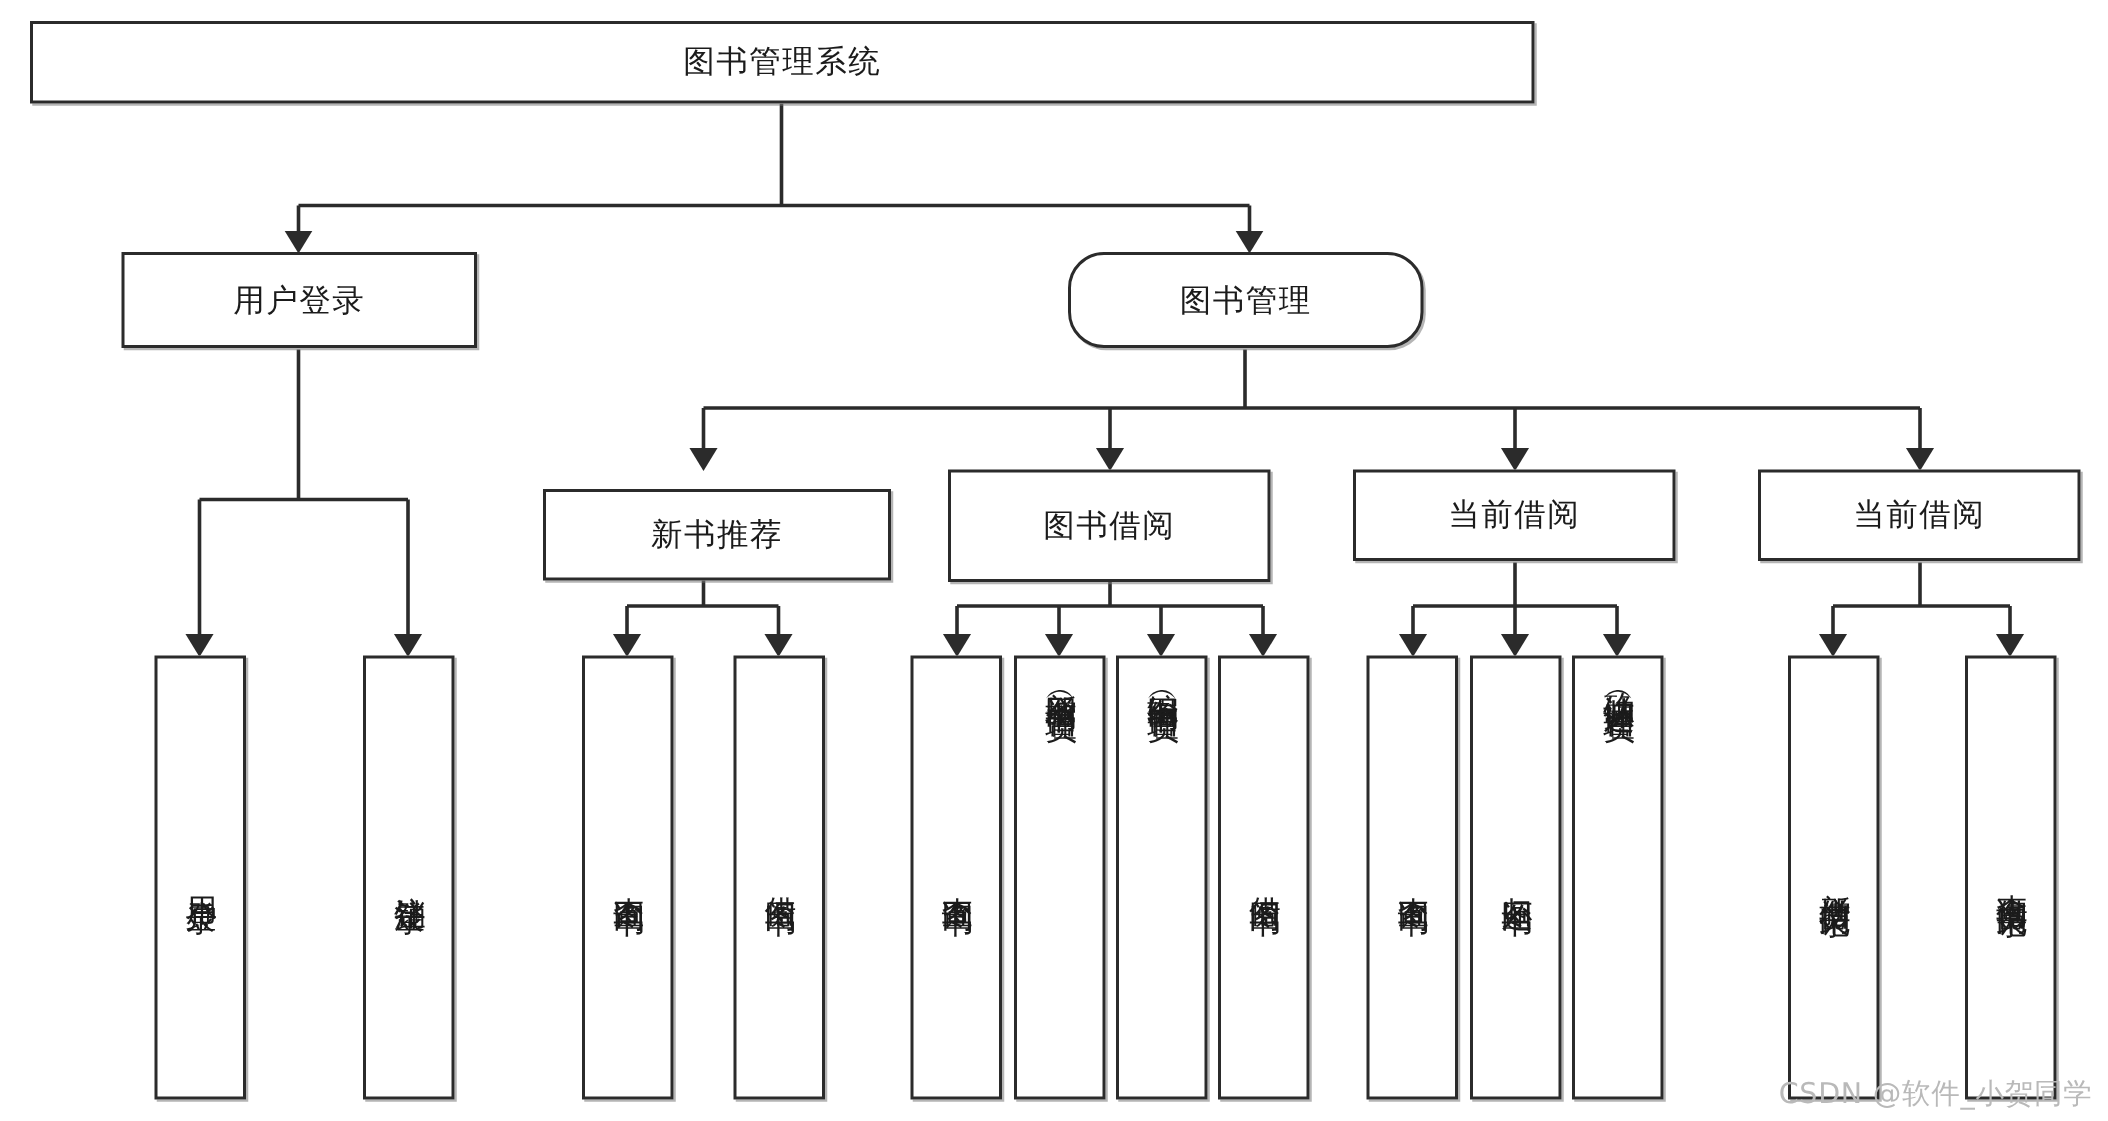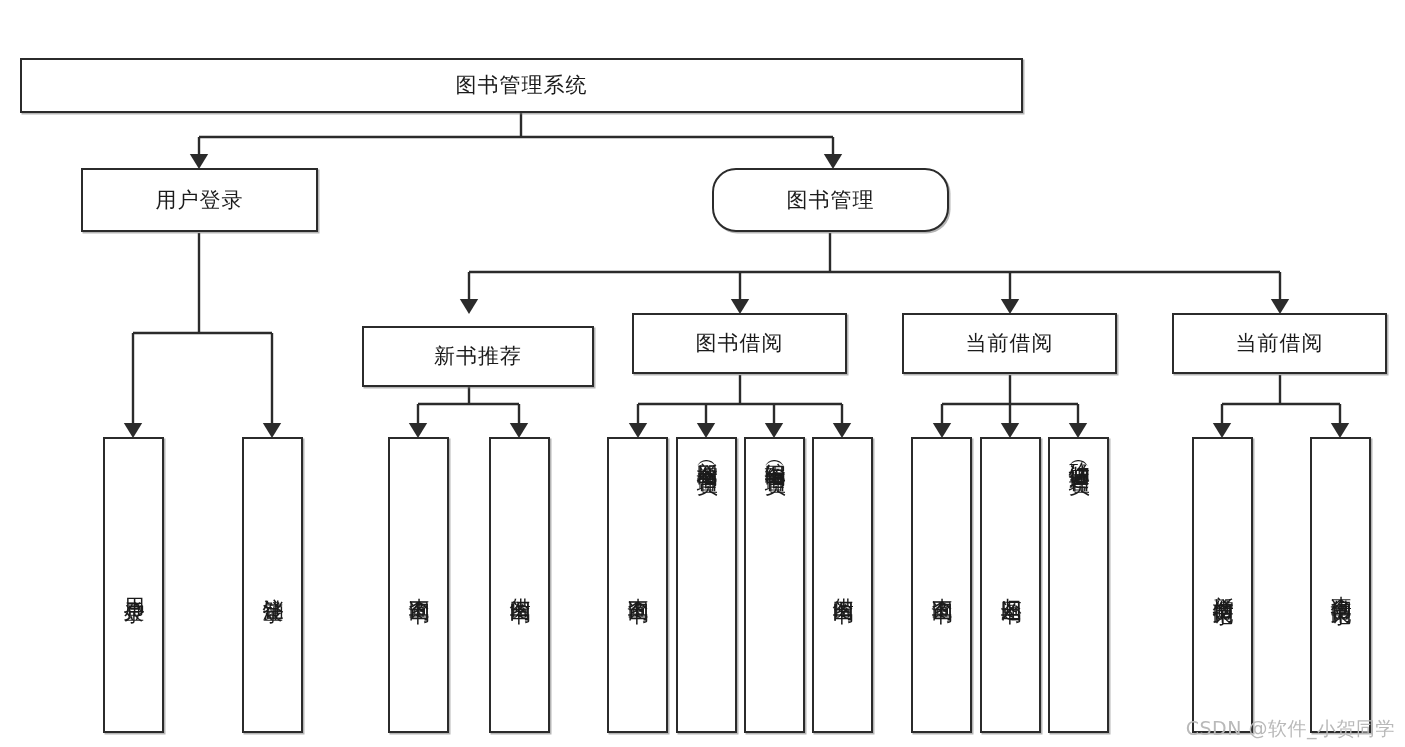--- a/index.html
+++ b/index.html
@@ -130,37 +130,37 @@
     <path class="conn" d="M942,404 L942,428" marker-end="url(#arrowhead)"></path>
     <path class="conn" d="M1010,404 L1010,428" marker-end="url(#arrowhead)"></path>
     <path class="conn" d="M1078,404 L1078,428" marker-end="url(#arrowhead)"></path>
 
     <path class="conn" d="M1280,375 L1280,404"></path>
     <path class="conn" d="M1222,404 L1340,404"></path>
     <path class="conn" d="M1222,404 L1222,428" marker-end="url(#arrowhead)"></path>
     <path class="conn" d="M1340,404 L1340,428" marker-end="url(#arrowhead)"></path>
   </svg>
 
-  <div class="node-box" style="left:20px; top:14px; width:1003px; height:55px;margin-top:44px;">
+  <div class="node-box" style="left:20px; top:14px; width:1003px; height:55px;">
     <span class="node-label-h">图书管理系统</span>
   </div>
 
   <div class="node-box" style="left:81px; top:168px; width:237px; height:64px;">
     <span class="node-label-h">用户登录</span>
   </div>
 
   <div class="node-box" style="left:712px; top:168px; width:237px; height:64px;border-radius:24px;">
     <span class="node-label-h">图书管理</span>
   </div>
 
   <div class="node-box" style="left:362px; top:326px; width:232px; height:61px;justify-content:center;">
     <span class="node-label-h">新书推荐</span>
   </div>
 
-  <div class="node-box" style="left:632px; top:313px; width:215px; height:61px;text-align:right;">
+  <div class="node-box" style="left:632px; top:313px; width:215px; height:75px;text-align:right;">
     <span class="node-label-h">图书借阅</span>
   </div>
 
   <div class="node-box" style="left:902px; top:313px; width:215px; height:61px;">
     <span class="node-label-h">当前借阅</span>
   </div>
 
   <div class="node-box" style="left:1172px; top:313px; width:215px; height:61px;">
     <span class="node-label-h">当前借阅</span>
   </div>

